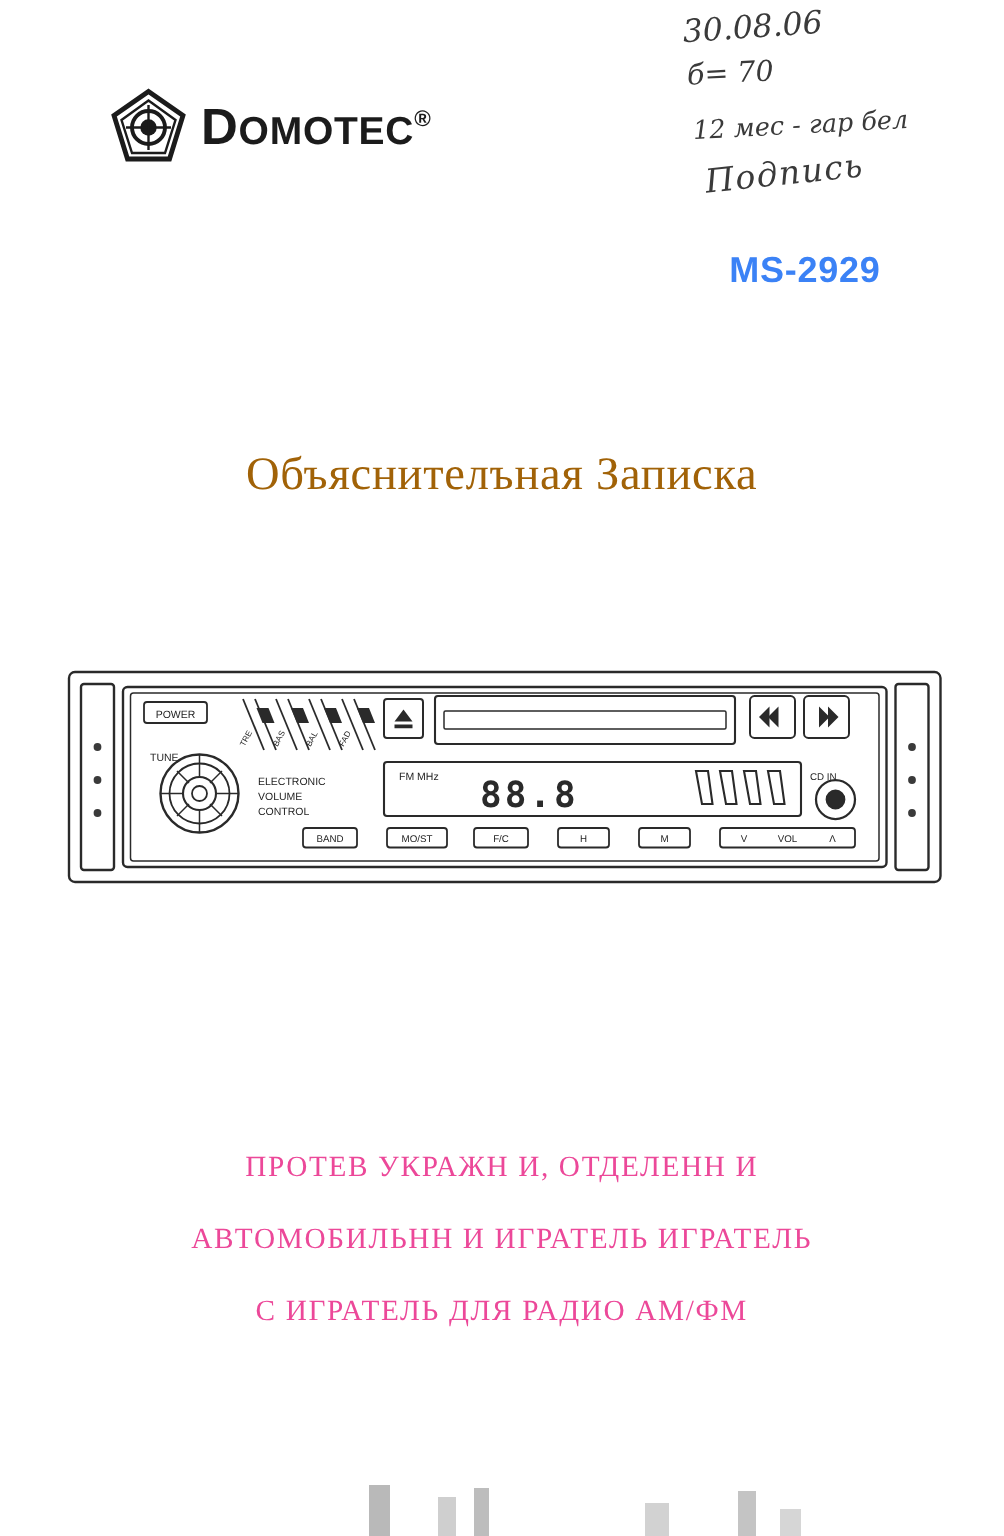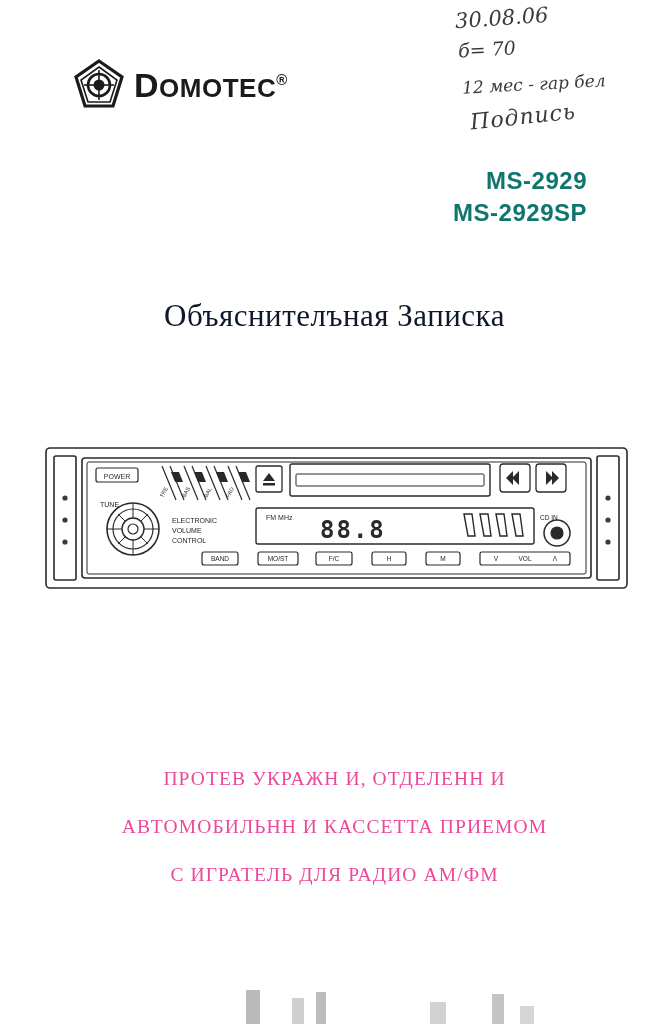--- a/index.html
+++ b/index.html
@@ -64,35 +64,35 @@
   .model-block {
     position: absolute;
     right: 82px;
     top: 165px;
     text-align: right;
     font-family: "Liberation Sans", sans-serif;
     font-weight: bold;
     font-size: 24px;
     letter-spacing: 0.5px;
     line-height: 1.35;
-    color: #0f766e;
+    color: #3b82f6;
     margin-left: 32px;
   }
 
   
   .doc-title {
     position: absolute;
     left: 0;
     right: 0;
     top: 298px;
     text-align: center;
     font-family: "Liberation Serif", serif;
     font-size: 31px;
     letter-spacing: 0.5px;
-    color: #0f172a;
+    color: #a16207;
   }
 
   
   .device-wrap {
     position: absolute;
     left: 44px;
     top: 428px;
     width: 585px;
     height: 185px;
   }
@@ -144,21 +144,20 @@
   </span>
 </div>
 
 <div class="handwriting hw1">30.08.06</div>
 <div class="handwriting hw2">б= 70</div>
 <div class="handwriting hw3">12 мес - гар бел</div>
 <div class="handwriting hw4">Подпись</div>
 
 <div class="model-block">
   <div>MS-2929</div>
-  <div>MS-2929SP</div>
 </div>
 
 <div class="doc-title">Объяснителъная Записка</div>
 
 <div class="device-wrap">
   <svg width="585" height="185" viewBox="0 0 585 185">
     <g fill="none" stroke="#2a2a2a" stroke-width="1.6">
 
       <rect x="2" y="20" width="581" height="140" rx="4"></rect>
 
@@ -287,21 +286,21 @@
       <text x="399" y="133">M</text>
       <text x="452" y="133">V</text>
       <text x="481" y="133">VOL</text>
       <text x="511" y="133">Λ</text>
     </g>
   </svg>
 </div>
 
 <div class="footer-lines">
   <div>ПРОТЕВ УКРАЖН И, ОТДЕЛЕНН И</div>
-  <div>АВТОМОБИЛЬНН И КАССЕТТА ПРИЕМОМ</div>
+  <div>АВТОМОБИЛЬНН И ИГРАТЕЛЬ ИГРАТЕЛЬ</div>
   <div>С ИГРАТЕЛЬ ДЛЯ РАДИО АМ/ФМ</div>
 </div>
 
 <div class="smudge s1"></div>
 <div class="smudge s2"></div>
 <div class="smudge s3"></div>
 <div class="smudge s4"></div>
 <div class="smudge s5"></div>
 <div class="smudge s6"></div>
 

